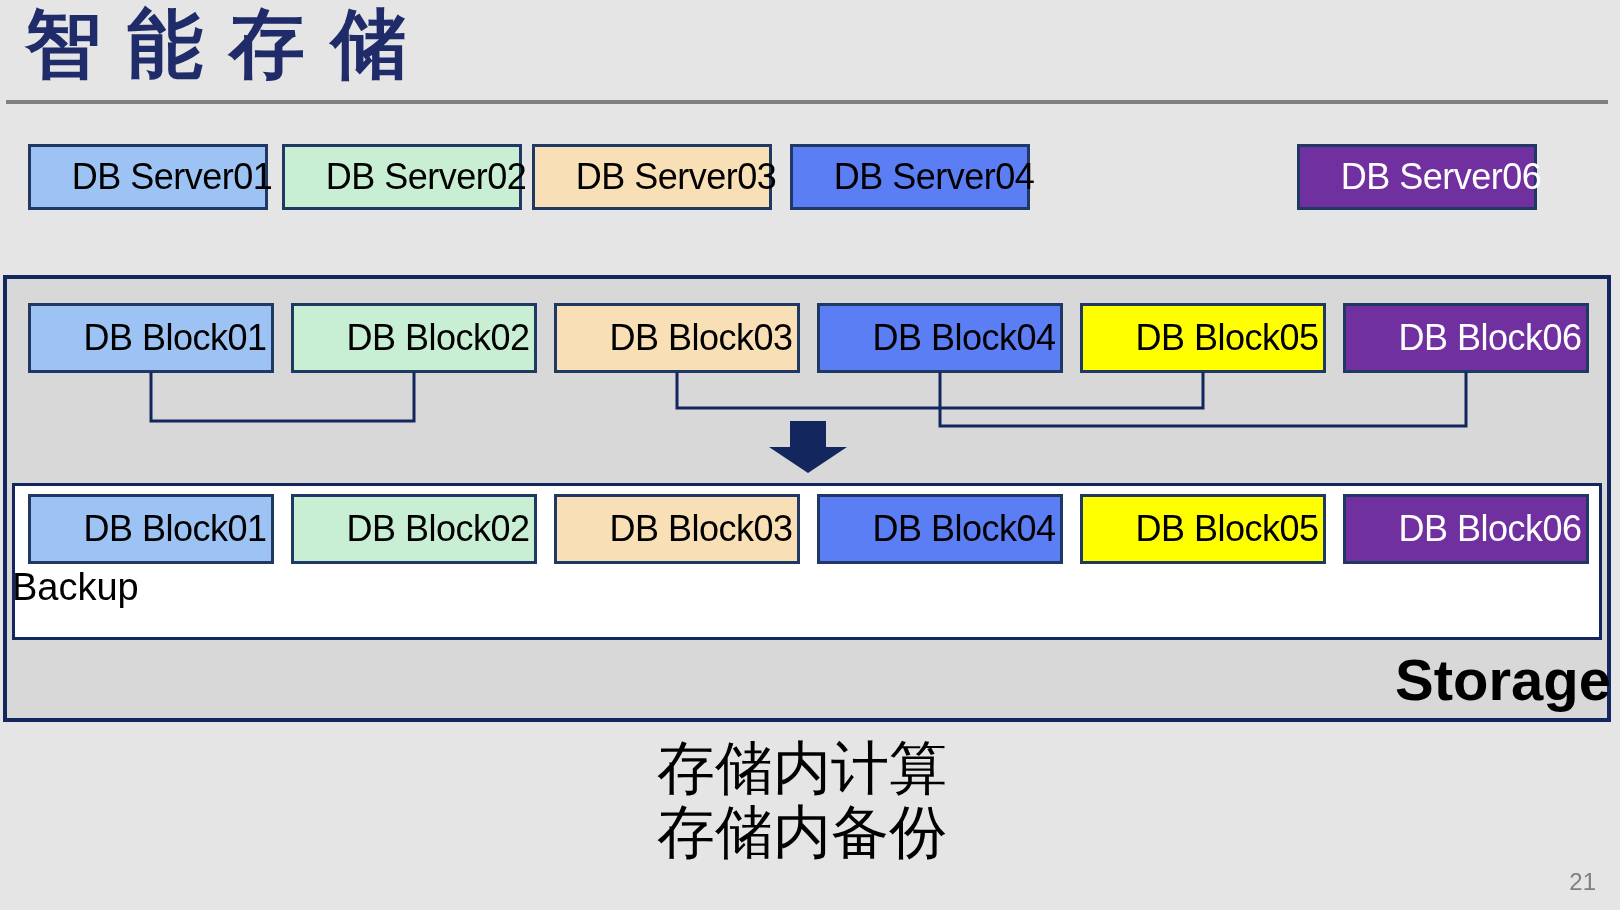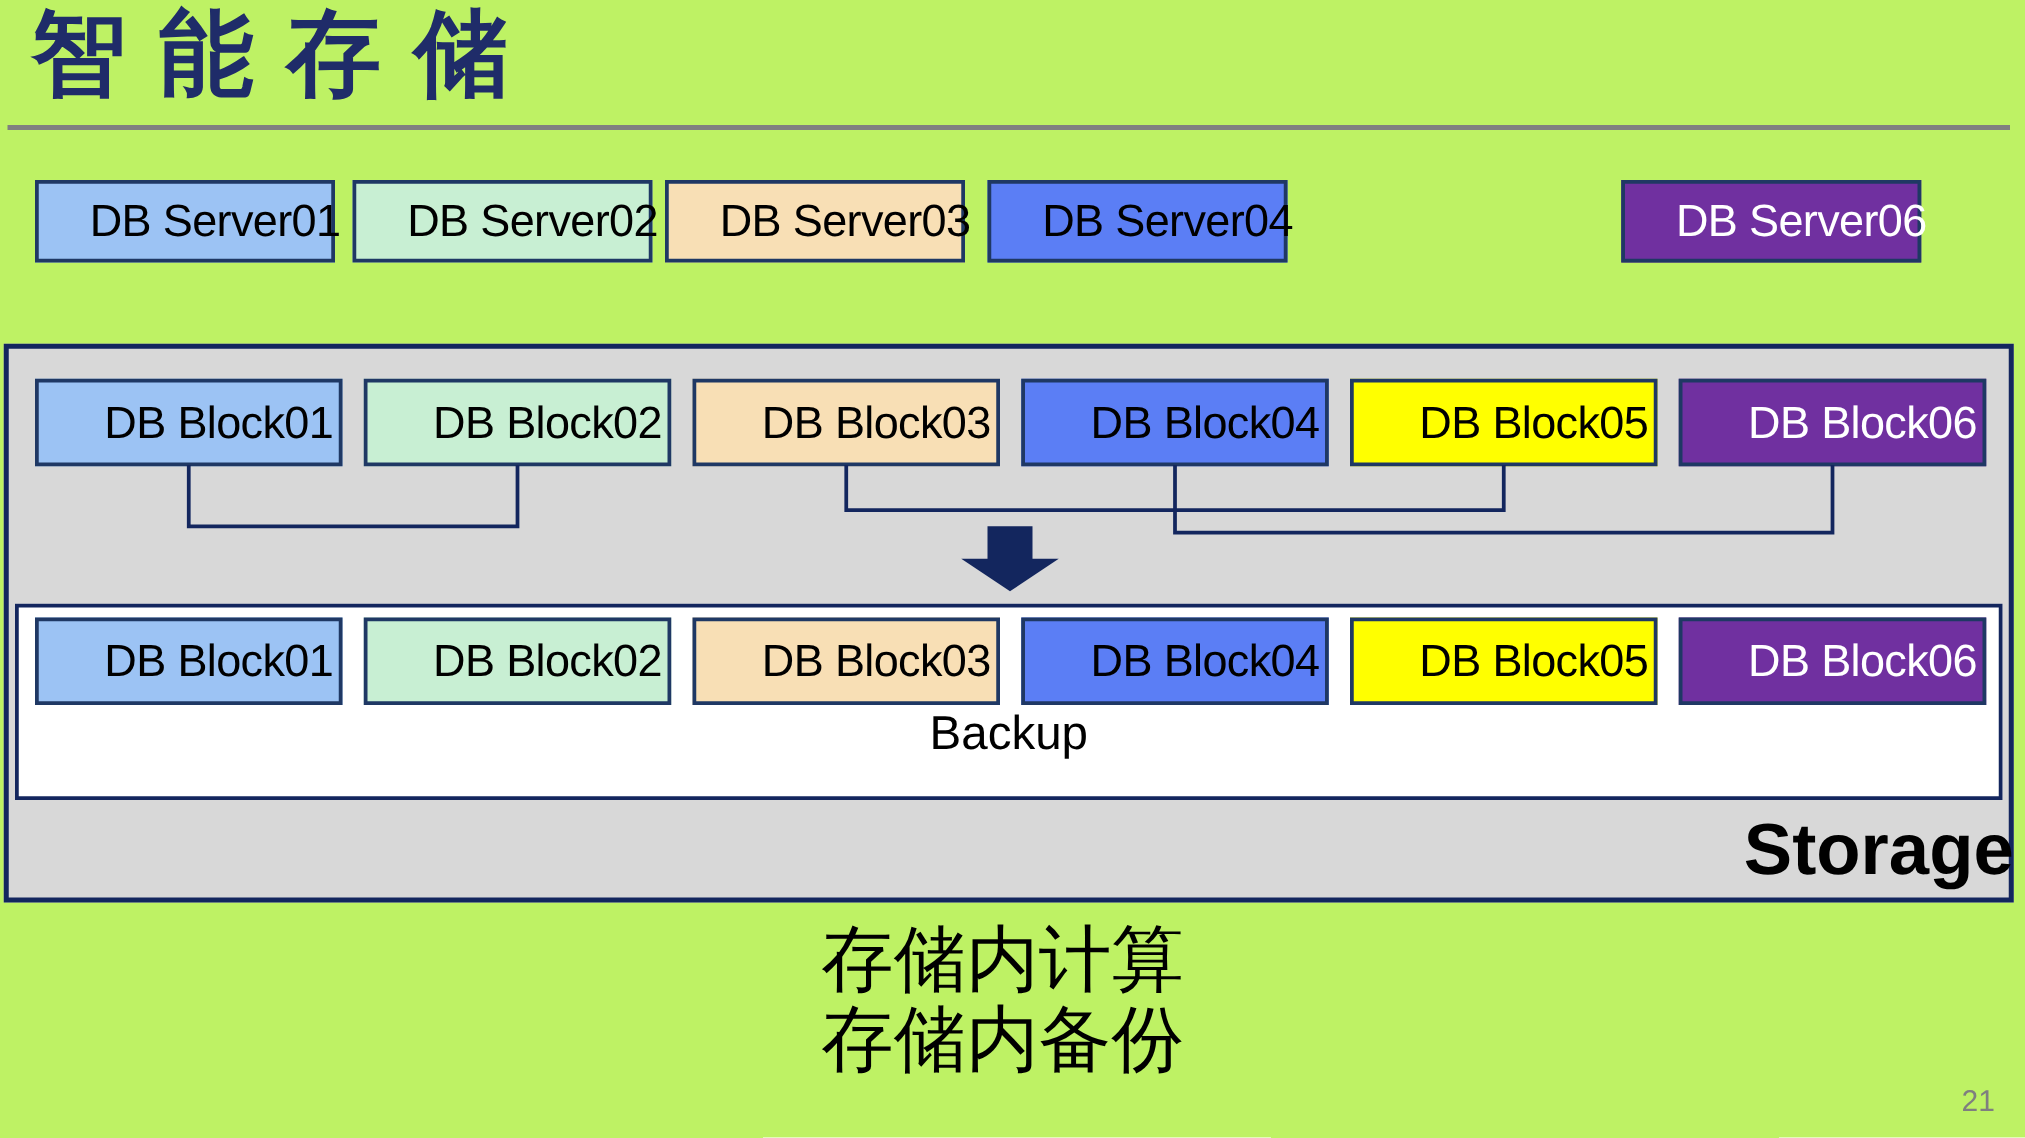--- a/index.html
+++ b/index.html
@@ -1,17 +1,17 @@
 <!DOCTYPE html>
 <html style="--title: #1F2C69; --navy: #13265E; --box_border: #1F3864; --divider: #808080; --storage_bg: #D8D8D8; --backup_bg: #FFFFFF; --page_number: #7F7F7F; --arrow: #13265E;"><head>
 <meta charset="utf-8">
 <style>
   html,body{margin:0;padding:0;background:#ffffff;}
   .slide{
-    position:relative;width:1620px;height:910px;background:#bef264;overflow:hidden;
+    position:relative;width:1620px;height:910px;background:#e5e5e5;overflow:hidden;
     font-family:"Liberation Sans","DejaVu Sans",sans-serif;
   }
   .page-title{
     position:absolute;left:25px;top:-6px;margin:0;
     font-size:76px;font-weight:bold;letter-spacing:26px;
     color:var(--title);line-height:100px;white-space:nowrap;
   }
   .divider{position:absolute;left:6px;top:100px;width:1602px;height:4px;background:var(--divider);}
   .rowlayer{position:absolute;left:0;width:1620px;}
   #server-row{top:144px;height:66px;}
@@ -25,21 +25,21 @@
   }
   .storage-outer{
     position:absolute;left:3px;top:275px;width:1608px;height:447px;
     box-sizing:border-box;background:var(--storage_bg);border:4px solid var(--navy);
   }
   .backup-box{
     position:absolute;left:12px;top:483px;width:1590px;height:157px;
     box-sizing:border-box;background:var(--backup_bg);border:3px solid var(--navy);
   }
   .backup-label{
-    position:absolute;left:12px;top:566px;width:1590px;text-align:center;
+    position:absolute;left:12px;top:566px;width:1590px;
     font-size:38px;color:#000;
   }
   .storage-label{
     position:absolute;left:3px;top:644px;width:1608px;text-align:right;
     font-size:58px;font-weight:bold;color:#000;line-height:72px;
   }
   .connector-svg{position:absolute;left:0;top:0;width:1620px;height:910px;pointer-events:none;}
   .captions{position:absolute;left:657px;top:736px;font-size:58px;line-height:64px;color:#000;}
   .page-number{position:absolute;right:24px;top:868px;font-size:24px;color:var(--page_number);}
 </style>

